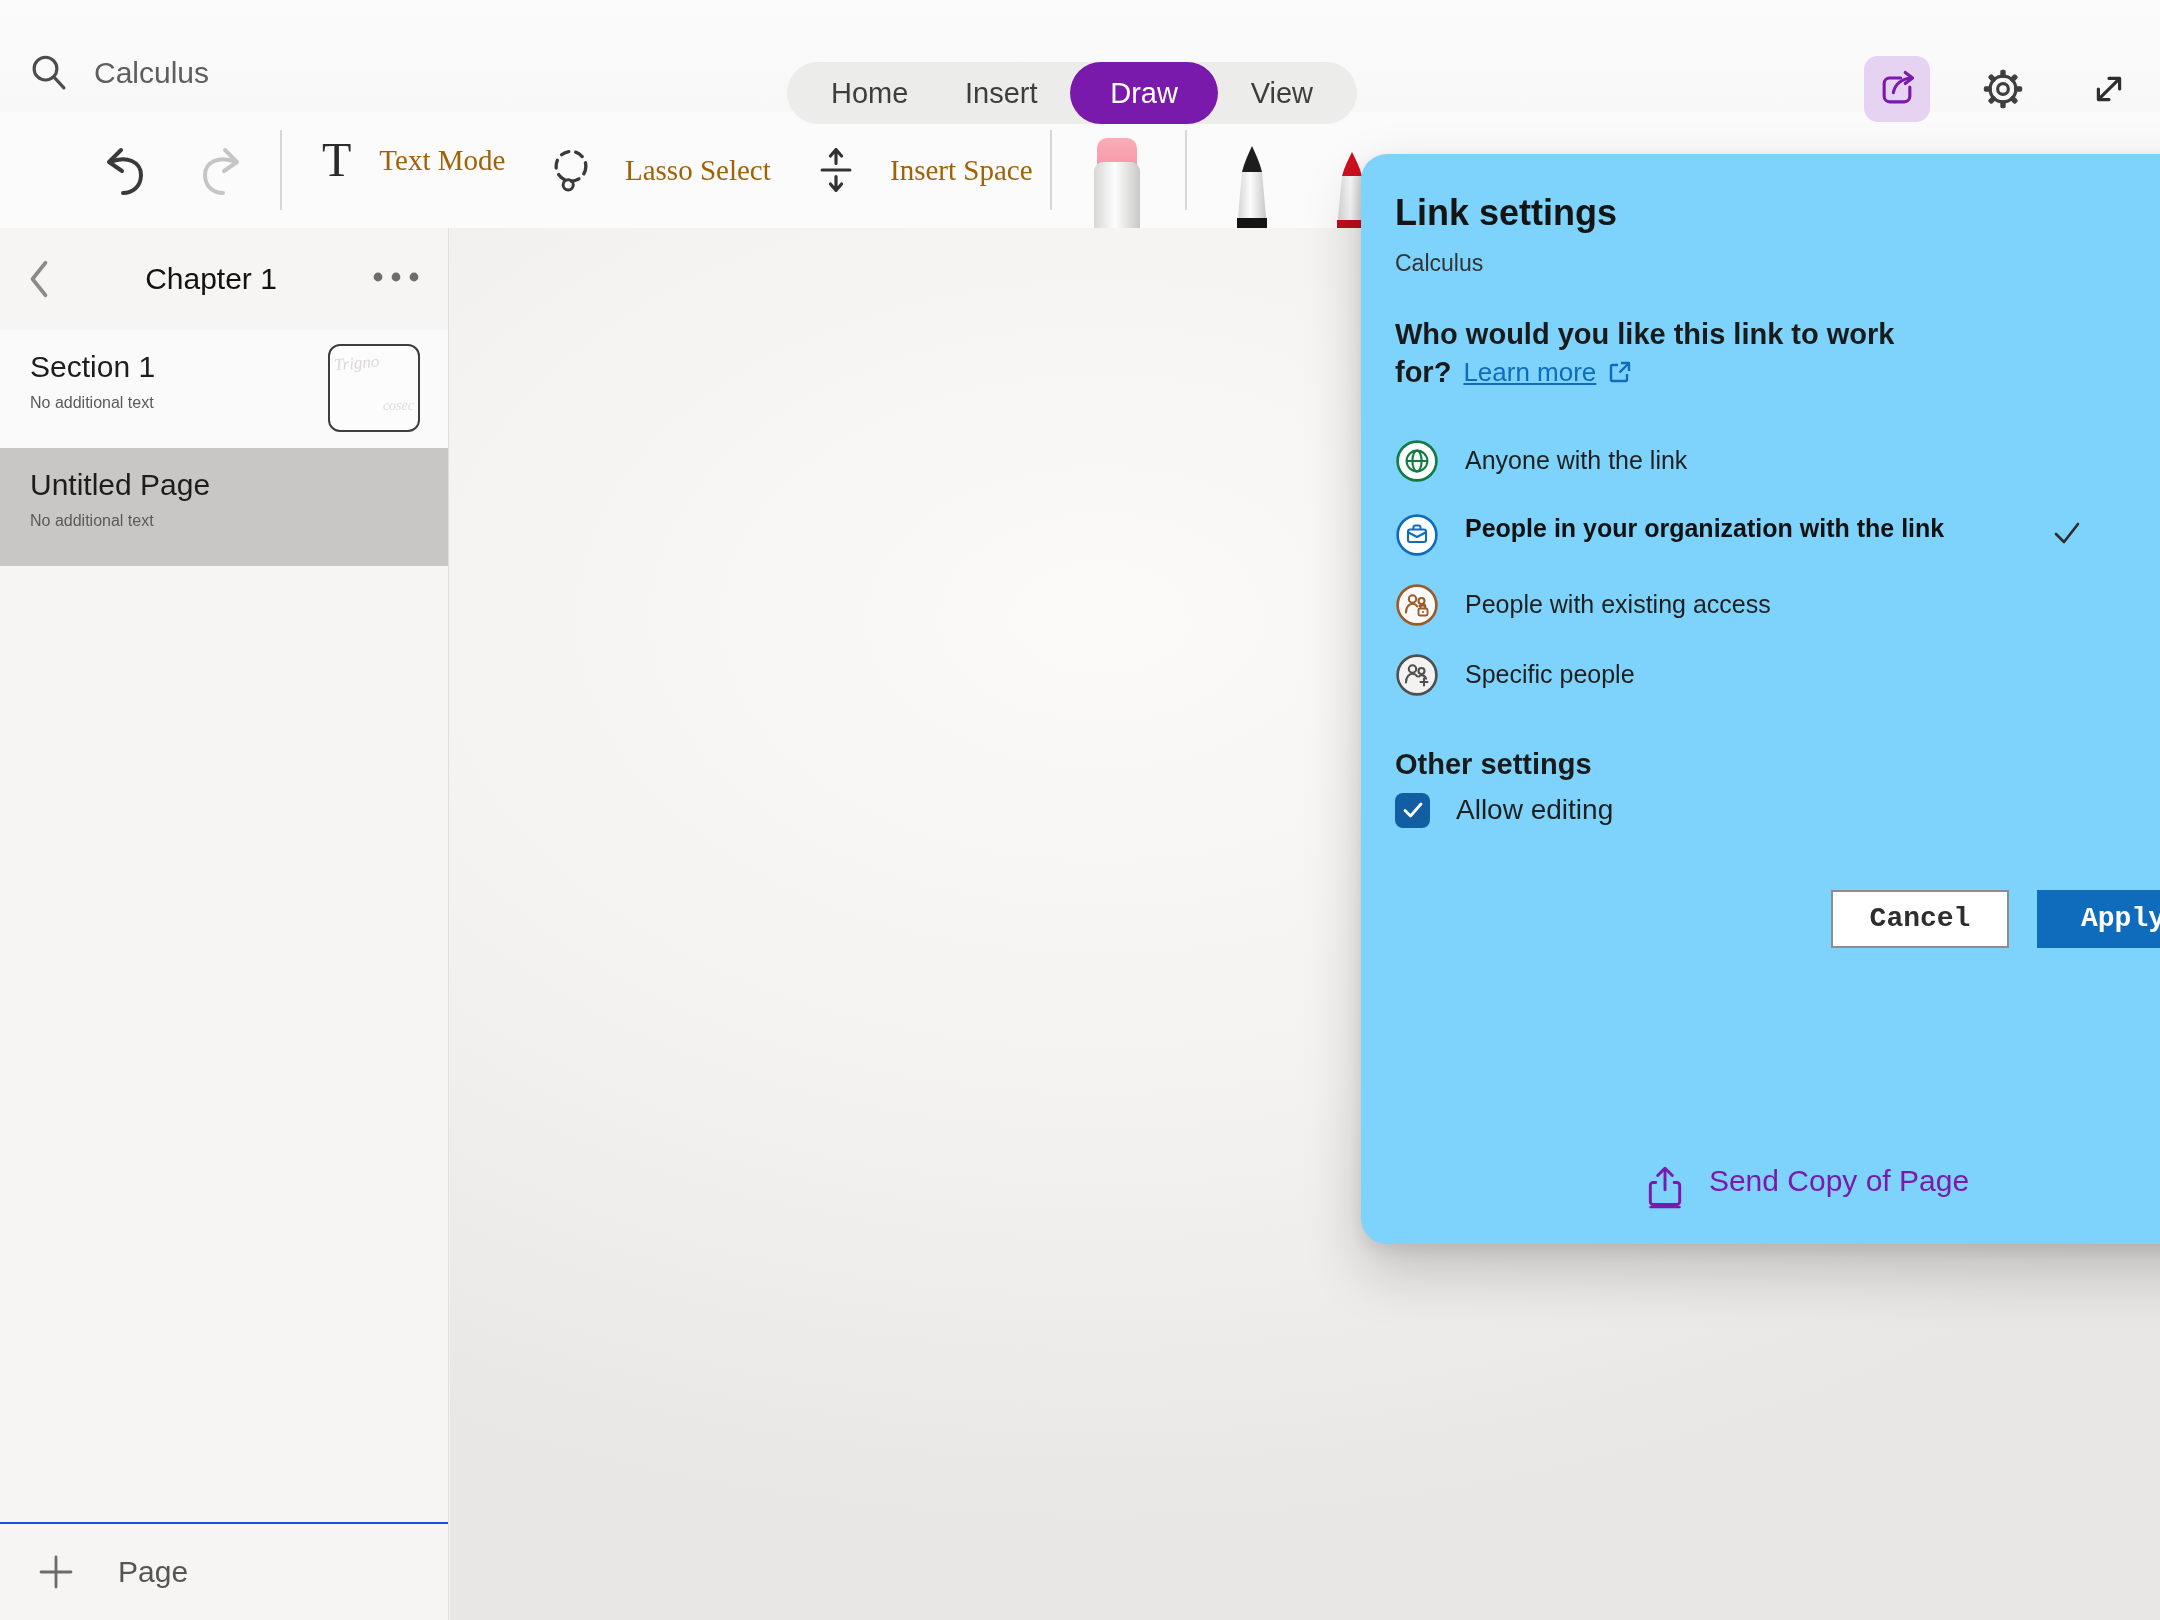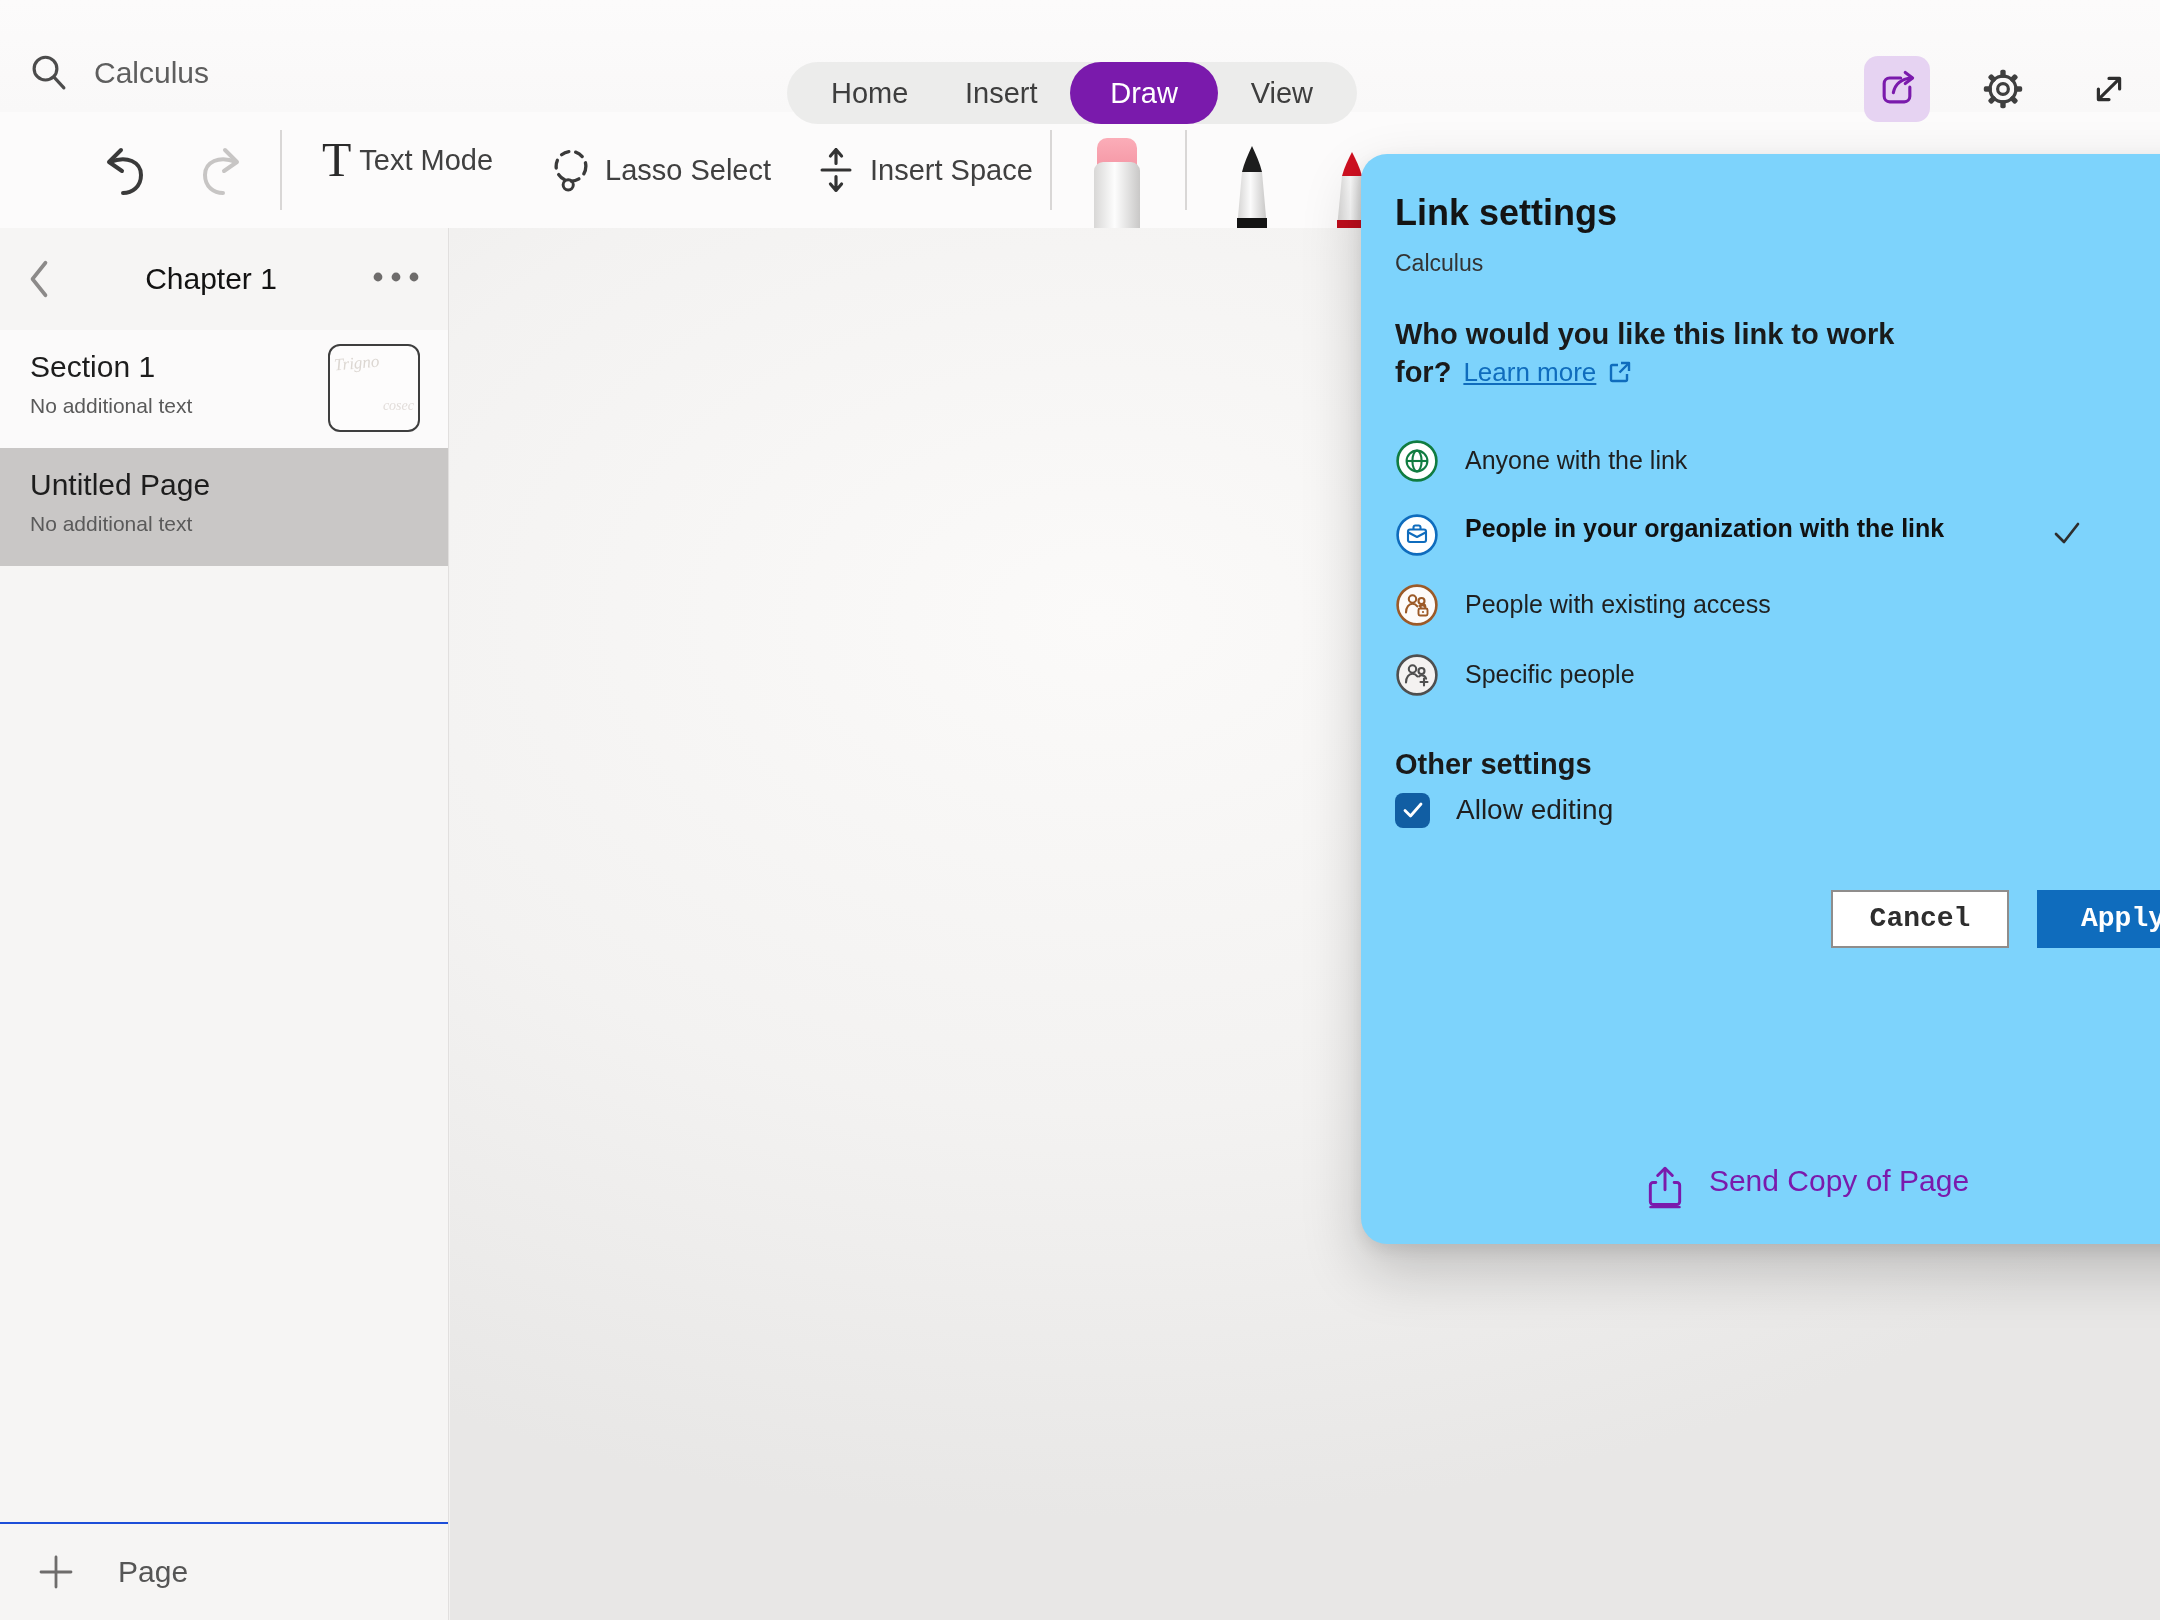--- a/index.html
+++ b/index.html
@@ -16,41 +16,41 @@
               border-radius:31px; display:flex; align-items:center; justify-content:space-between; padding:0 44px; }
   .tab { font-size:29px; color:#3e3e3e; cursor:pointer; display:flex; align-items:center; height:62px; }
   .tab.active { background:#7a1aac; color:#ffffff; border-radius:31px; padding:0 40px; margin:0 -24px; }
   .top-actions { position:absolute; right:18px; top:56px; display:flex; align-items:center; gap:40px; }
   .icon-btn { width:66px; height:66px; display:flex; align-items:center; justify-content:center; cursor:pointer; border-radius:14px; }
   .icon-btn.share-active { background:#e6d3f2; }
 
   
   .toolbar { position:absolute; left:0; top:112px; width:2160px; height:116px; background:#fcfbfb; z-index:2; }
   .tb-abs { position:absolute; display:flex; align-items:center; cursor:pointer; }
-  .tb-label { font-size:29px; color:#404040; margin-left:8px; white-space:nowrap; }
+  .tb-label { font-size:29px; color:#a16207; margin-left:28px; white-space:nowrap;font-family:Liberation Serif, serif; }
   .tb-sep { position:absolute; top:18px; width:2px; height:80px; background:#d9d7d6; }
   .t-glyph { font-family:"Liberation Serif", serif; font-size:48px; color:#2b2b2b; line-height:1; }
 
   .eraser { position:absolute; left:1094px; bottom:0; width:46px; height:90px; }
   .eraser .cap { position:absolute; left:3px; top:0; width:40px; height:36px; border-radius:10px 10px 6px 6px;
                  background:linear-gradient(180deg,#fbadb8,#f493a2); }
   .eraser .body { position:absolute; left:0; top:24px; width:46px; height:66px; border-radius:9px 9px 0 0;
                   background:linear-gradient(90deg,#d8d7d6,#fdfdfd 45%,#c9c8c7); }
   .pen { position:absolute; bottom:0; }
 
   
   .sidebar { position:absolute; left:0; top:228px; width:449px; bottom:0; background:#f6f5f4;
              border-right:1px solid #e1dfde; z-index:1; }
   .sb-header { height:102px; display:flex; align-items:center; padding:0 26px; }
   .sb-title { flex:1; text-align:center; font-size:30px; color:#121212; }
   .page-row { position:relative; padding:20px 30px; height:118px; cursor:pointer; }
   .page-row.first { background:#fbfafa; }
   .page-row.selected { background:#c9c7c6; }
   .row-title { font-size:30px; color:#1d1d1d; }
-  .row-sub { font-size:21px; color:#5a5a5a; margin-top:10px; }
+  .row-sub { font-size:16px; color:#5a5a5a; margin-top:10px; }
   .thumb { position:absolute; right:28px; top:14px; width:92px; height:88px; background:#fdfcfc;
            border:2px solid #3e3e3e; border-radius:12px; overflow:hidden; padding:6px 4px; }
   .thumb .h1 { font-family:"Liberation Serif", serif; font-style:italic; font-size:17px; color:#dcd7d2; transform:rotate(-5deg); }
   .thumb .h2 { font-family:"Liberation Serif", serif; font-style:italic; font-size:14px; color:#e2ddda; text-align:right; margin-top:26px; }
   .add-page { position:absolute; left:0; right:0; bottom:0; height:98px; border-top:2px solid #1d4ed8;
               display:flex; align-items:center; gap:42px; padding-left:36px; cursor:pointer; }
   .add-page-label { font-size:30px; color:#555555; }
 
   
   .canvas { position:absolute; left:450px; top:228px; right:0; bottom:0;

